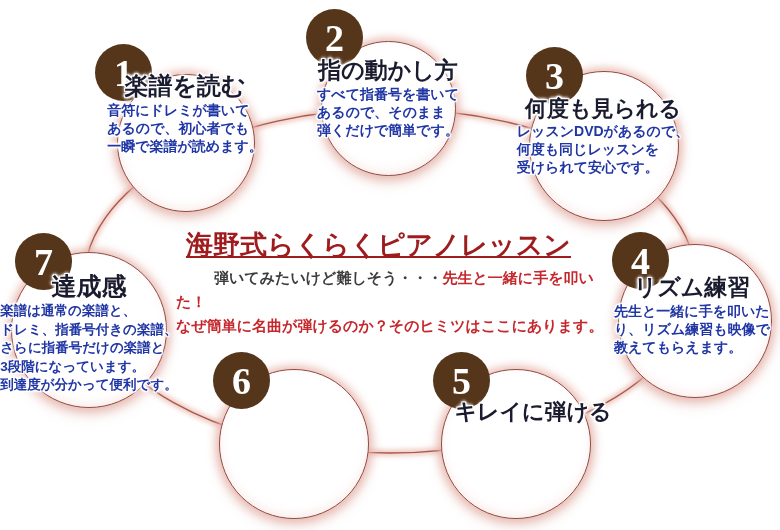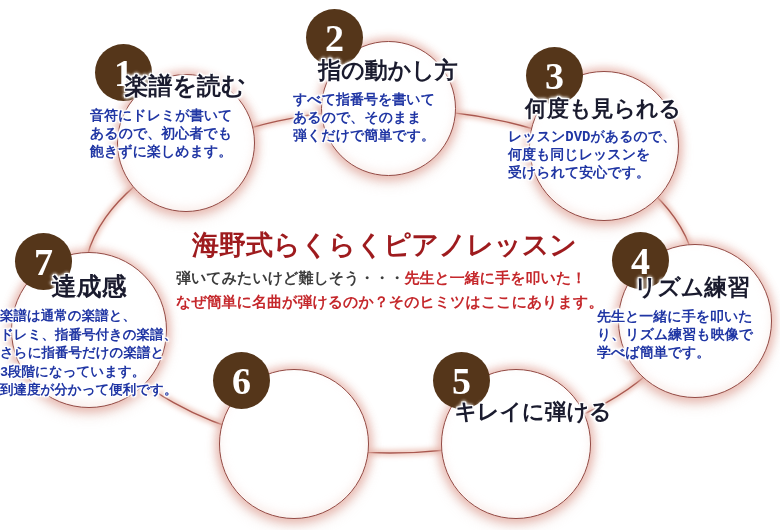--- a/index.html
+++ b/index.html
@@ -43,35 +43,36 @@
     text-shadow:1px 1px 0 #fff,-1px 1px 0 #fff,1px -1px 0 #fff,-1px -1px 0 #fff,
                 0 2px 3px #fff,0 -2px 3px #fff,2px 0 3px #fff,-2px 0 3px #fff;
   }
   .step-title{
     font-size:23px;font-weight:bold;line-height:1.2;text-align:center;
     color:var(--step-title,#1a1b2e);letter-spacing:0;font-family:Liberation Serif, serif;
   }
   .t1 .step-title{font-size:24px}
   .t3 .step-title,.t5 .step-title{font-size:22px}
   .t6 .step-title,.t7 .step-title{font-size:25px}
-  .step-desc-wrap{margin-top:6px;display:flex;justify-content:flex-start;font-family:Liberation Mono, monospace;}
+  .step-desc-wrap{margin-top:0;display:flex;justify-content:center;}
   .step-desc{
     display:inline-block;white-space:pre-line;text-align:left;
     font-size:14px;font-weight:bold;line-height:18px;
     color:var(--step-desc,#2036a4);
   }
   .t7 .step-desc{font-size:13.5px;line-height:18.5px;}
   .center-block{position:absolute;z-index:5;left:176px;top:229px;width:440px;text-align:left;}
   .center-title{
-    font-size:27px;font-weight:bold;line-height:32px;margin-left:16px;
+    font-size:27px;font-weight:bold;line-height:32px;margin-left:10px;
     color:var(--center-title,#9e1b1e);
+    text-decoration:underline;
   }
   .center-sub{font-size:15px;font-weight:bold;line-height:24px;letter-spacing:0;}
   .center-sub.first{margin-top:5px;}
-  .sub-dark{color:var(--subtitle-dark,#3c3c3c);}
+  .sub-dark{color:var(--subtitle-dark,#3c3c3c);margin-left:38px;}
   .sub-red{color:var(--accent-red,#c5282c);}
 </style>
 </head>
 <body>
 
 <div class="stage">
 
   <svg class="ring" width="780" height="530">
     <defs>
       <filter id="soft" x="-20%" y="-20%" width="140%" height="140%">
@@ -110,21 +111,21 @@
     </div>
   <div class="badge b7">
       <span>7</span>
     </div>
 
   <div class="content t1">
     <div class="step-title halo">楽譜を読む</div>
     <div class="step-desc-wrap">
         <span class="step-desc halo">音符にドレミが書いて
 あるので、初心者でも
-飽きずに楽しめます。</span>
+一瞬で楽譜が読めます。</span>
       </div>
   </div>
   <div class="content t2">
     <div class="step-title halo">指の動かし方</div>
     <div class="step-desc-wrap">
         <span class="step-desc halo">すべて指番号を書いて
 あるので、そのまま
 弾くだけで簡単です。</span>
       </div>
   </div>
@@ -134,21 +135,21 @@
         <span class="step-desc halo">レッスンDVDがあるので、
 何度も同じレッスンを
 受けられて安心です。</span>
       </div>
   </div>
   <div class="content t4">
     <div class="step-title halo">リズム練習</div>
     <div class="step-desc-wrap">
         <span class="step-desc halo">先生と一緒に手を叩いた
 り、リズム練習も映像で
-学べば簡単です。</span>
+教えてもらえます。</span>
       </div>
   </div>
   <div class="content t5">
     <div class="step-title halo">キレイに弾ける</div>
   </div>
   <div class="content t6">
   </div>
   <div class="content t7">
     <div class="step-title halo">達成感</div>
     <div class="step-desc-wrap">

